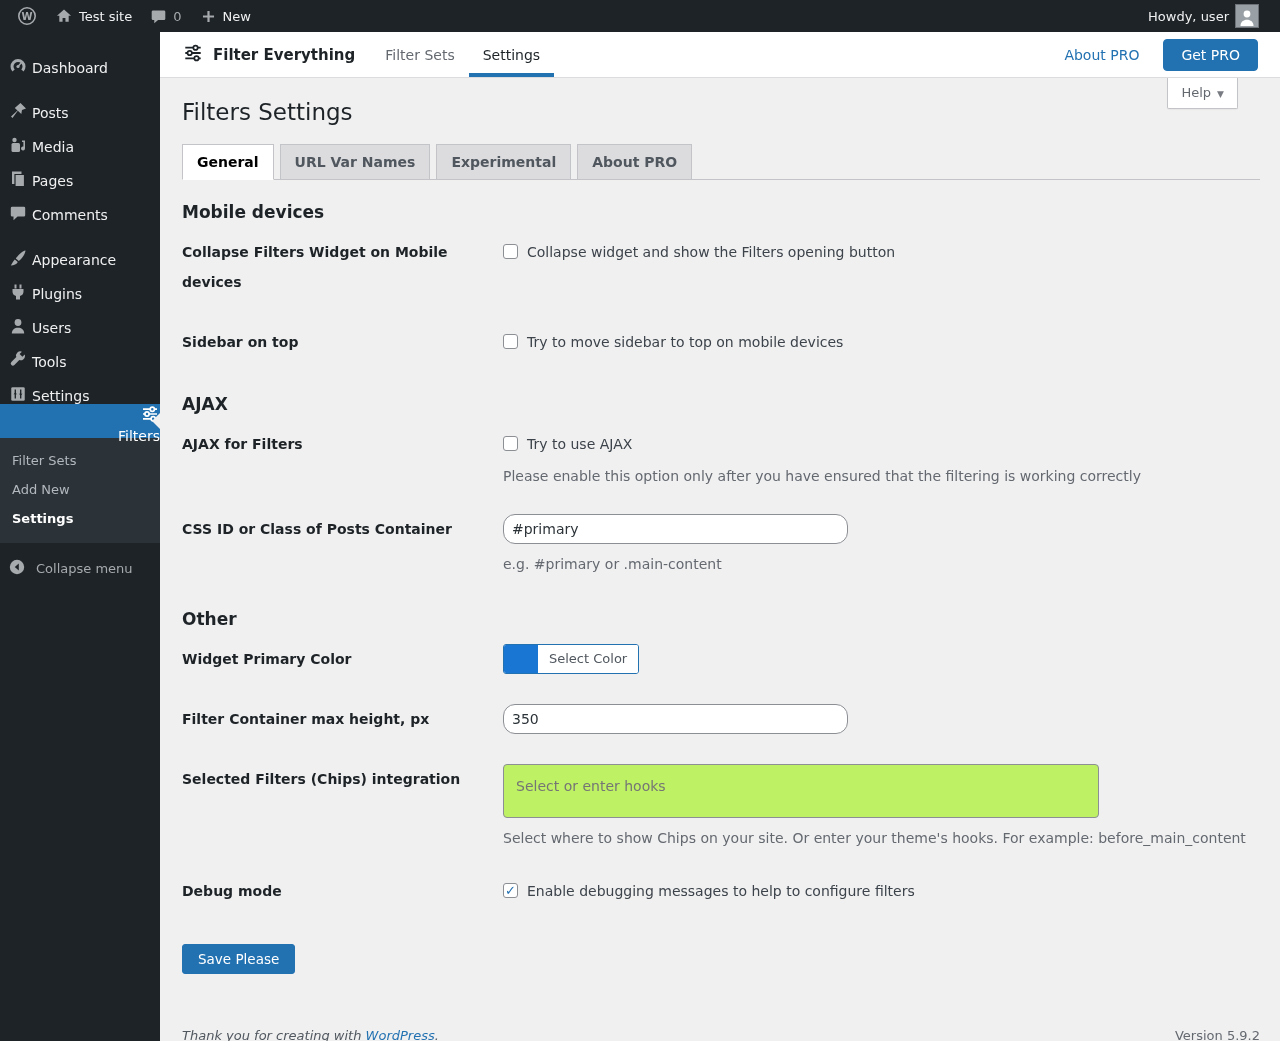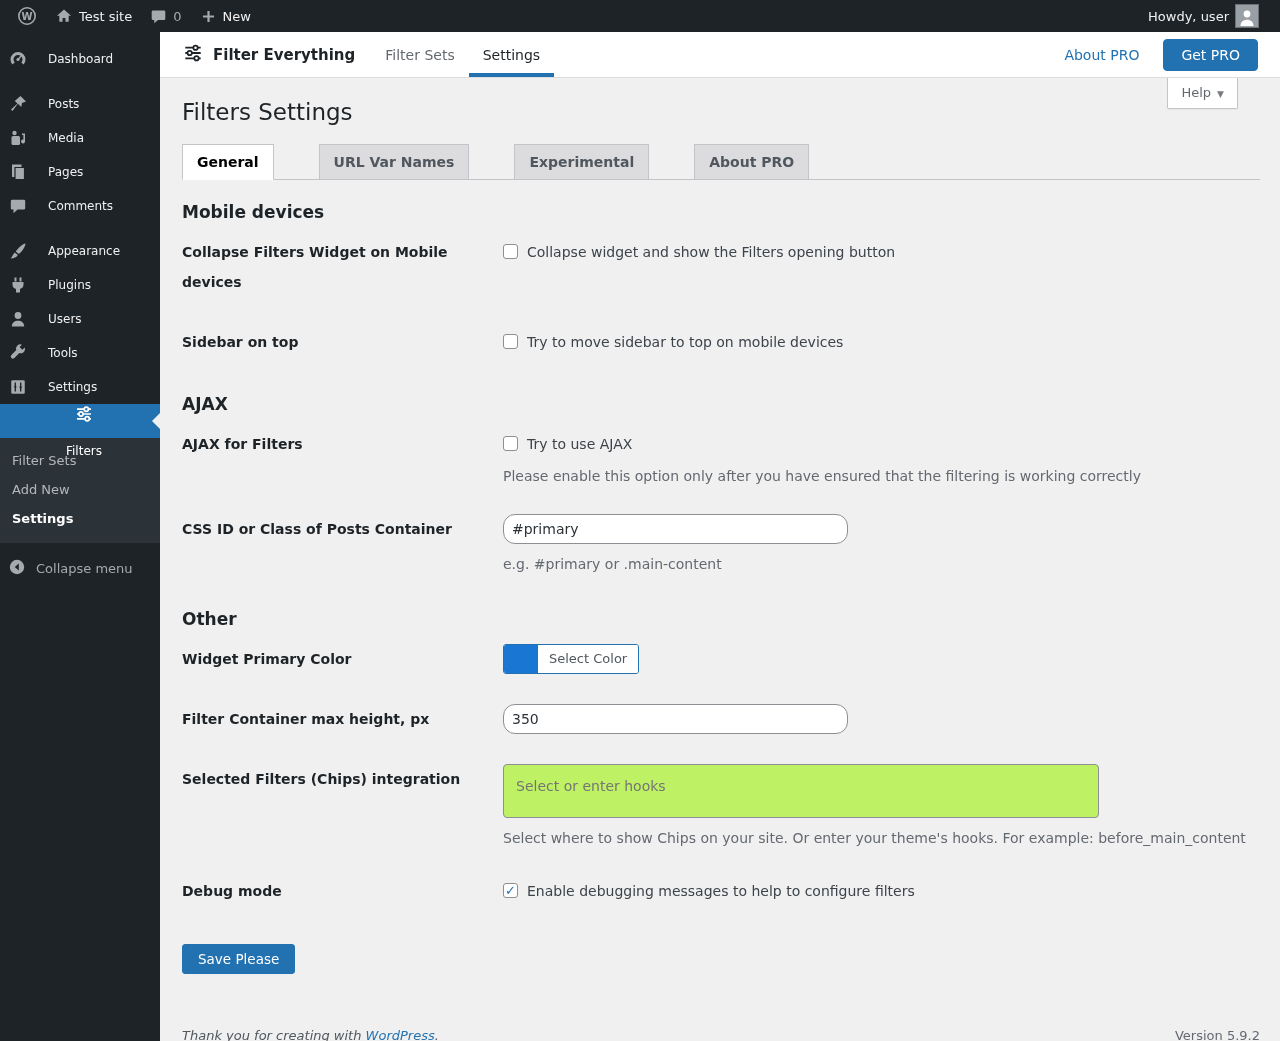--- a/index.html
+++ b/index.html
@@ -9,21 +9,21 @@
   .admin-bar { position:fixed; top:0; left:0; width:100%; height:32px; background:#1d2327; color:#f0f0f1; display:flex; align-items:center; padding:0 8px; font-size:13px; z-index:50; }
   .ab-item { display:flex; align-items:center; gap:6px; padding:0 9px; height:32px; cursor:pointer; color:#f0f0f1; }
   .ab-item svg { display:block; }
   .ab-count { color:#a7aaad; }
   .ab-right { margin-left:auto; display:flex; align-items:center; gap:8px; padding-right:4px; }
   .avatar { width:24px; height:24px; background:#98a0a6; border:1px solid #6c7278; display:flex; align-items:flex-end; justify-content:center; overflow:hidden; }
 
   
   .sidebar { position:fixed; top:32px; left:0; bottom:0; width:160px; background:#1d2327; z-index:40; }
   .menu { padding-top:10px; }
-  .menu-item { position:relative; display:flex; align-items:center; gap:20px; height:34px; padding-left:8px; color:#f0f0f1; font-size:12px; cursor:pointer; }
+  .menu-item { position:relative; display:flex; align-items:flex-end; gap:4px; height:34px; padding-left:8px; color:#f0f0f1; font-size:14px; cursor:pointer; }
   .menu-item .mi-icon { width:20px; height:20px; flex:none; display:flex; align-items:center; justify-content:center; }
   .menu-item .mi-icon svg { display:block; }
   .menu-gap { height:11px; }
   .menu-item.active { background:#2271b1; color:#fff;flex-direction:column; }
   .menu-item.active::after { content:""; position:absolute; right:0; top:50%; margin-top:-8px; border:8px solid transparent; border-right-color:#f0f0f1; }
   .submenu { background:#2c3338; padding:8px 0 10px; }
   .submenu-item { padding:7px 0 7px 12px; font-size:13px; color:#b2b8be; cursor:pointer; }
   .submenu-item.current { color:#fff; font-weight:700; }
   .collapse-row { margin-top:8px; display:flex; align-items:center; gap:10px; height:34px; padding-left:8px; color:#a7aaad; font-size:13px; cursor:pointer; }
 
@@ -37,21 +37,21 @@
   .pheader-right { margin-left:auto; display:flex; align-items:center; gap:24px; }
   .about-pro { color:#2271b1; font-size:14px; text-decoration:none; cursor:pointer; }
   .get-pro { background:#2271b1; border:1px solid #2271b1; color:#fff; font-size:14px; padding:7px 17px; border-radius:4px; cursor:pointer; font-family:inherit; }
 
   .main { position:relative; padding:0 20px 0 22px; }
   .help-tab { position:absolute; top:0; right:42px; background:#fff; border:1px solid #c3c4c7; border-top:none; border-radius:0 0 2px 2px; padding:7px 13px 8px; font-size:13px; color:#646970; cursor:pointer; box-shadow:0 1px 1px rgba(0,0,0,.04); }
   .help-caret { font-size:9px; margin-left:6px; color:#787c82; }
 
   h1.page-title { font-size:23px; font-weight:400; color:#1d2327; padding-top:20px; line-height:1.3; }
 
-  .tabs { display:flex; align-items:flex-end; border-bottom:1px solid #c3c4c7; margin-top:16px;gap:39px; }
+  .tabs { display:flex; align-items:flex-end; border-bottom:1px solid #c3c4c7; margin-top:16px; }
   .nav-tab { margin-right:6px; margin-bottom:-1px; padding:9px 14px; background:#dcdcde; border:1px solid #c3c4c7; font-size:14px; font-weight:600; color:#50575e; cursor:pointer; white-space:nowrap; }
   .nav-tab.active { background:#fff; color:#000; border-bottom-color:#fff; }
 
   h2.section-h { font-size:17px; font-weight:700; color:#1d2327; margin-top:22px; }
   .form-row { display:grid; grid-template-columns:321px 1fr; padding:15px 0; align-items:start; }
   .row-label { font-size:14px; font-weight:700; color:#1d2327; line-height:30px; }
   .field-line { min-height:30px; display:flex; align-items:center; font-size:14px; color:#3c434a; }
   .cb { width:15px; height:15px; border:1px solid #8c8f94; border-radius:3px; background:#fff; display:inline-flex; align-items:center; justify-content:center; margin-right:9px; flex:none; cursor:pointer; }
   .cb.checked::after { content:"✓"; color:#2271b1; font-size:13px; font-weight:700; line-height:1; margin-top:-1px; }
   .description { margin-top:9px; font-size:14px; color:#646970; }

